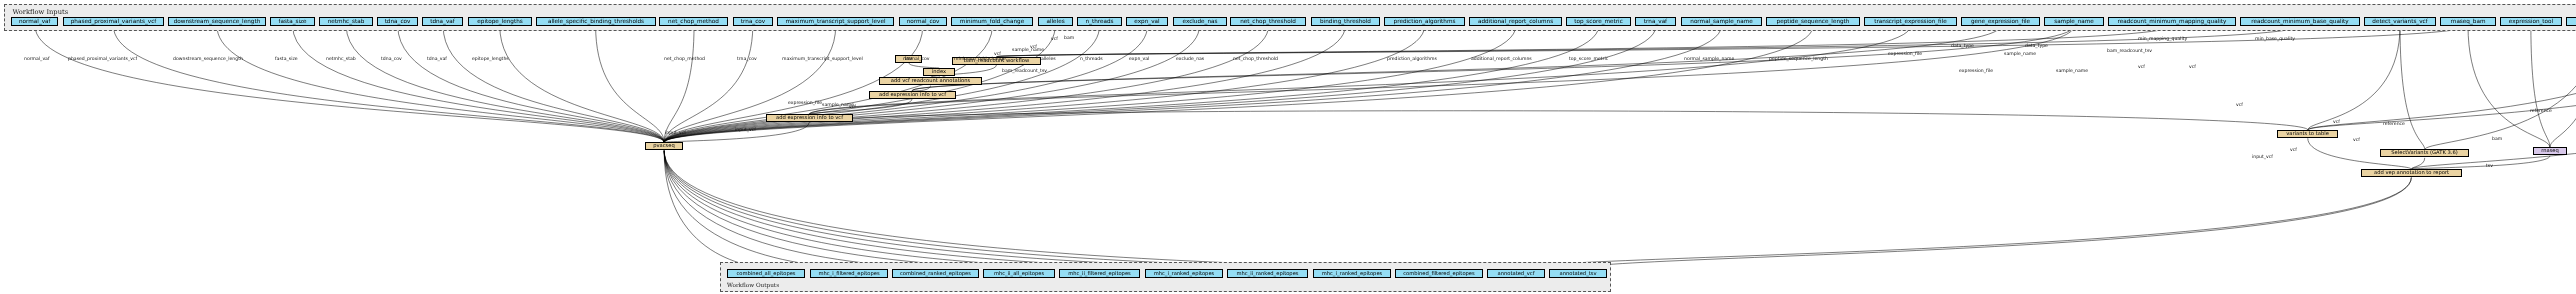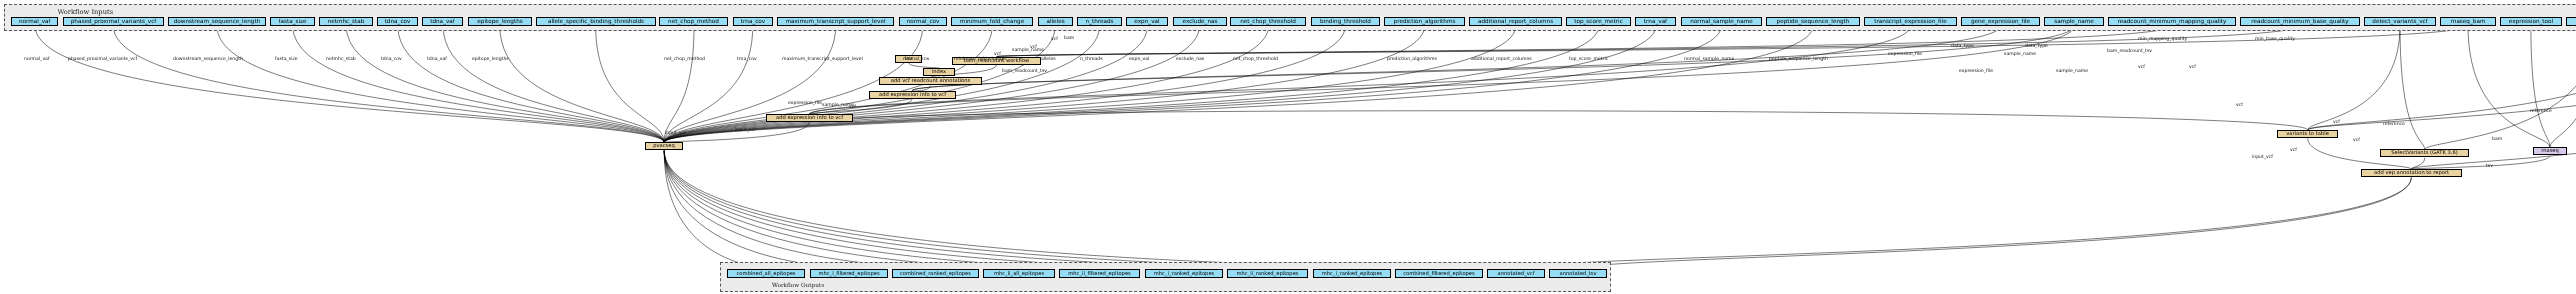--- a/index.html
+++ b/index.html
@@ -17,21 +17,20 @@
     background:#ececec;
     border:1px dashed #555555;
     box-sizing:border-box;
   }
   .group-title{
     position:absolute;
     font-family:"DejaVu Serif", serif;
     font-size:6.7px;
     color:#222;
     white-space:nowrap;
-    margin-left:45px;
   }
   
   .node{
     position:absolute;
     box-sizing:border-box;
     border:0.5px solid #000000;
     display:flex;
     align-items:center;
     justify-content:center;
     text-align:center;

